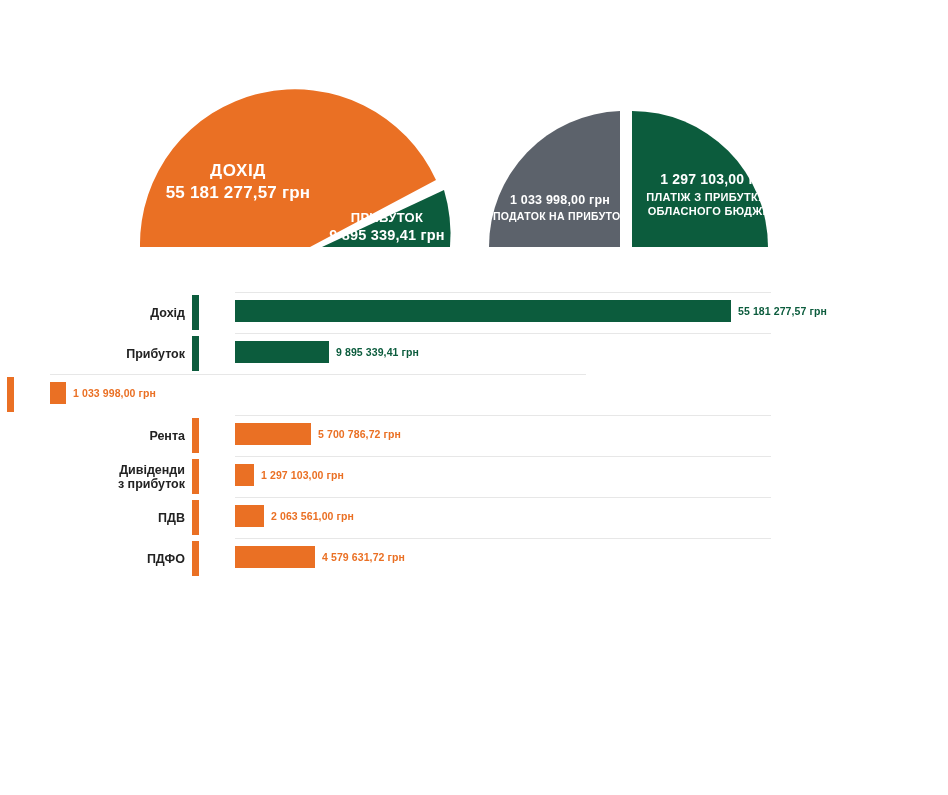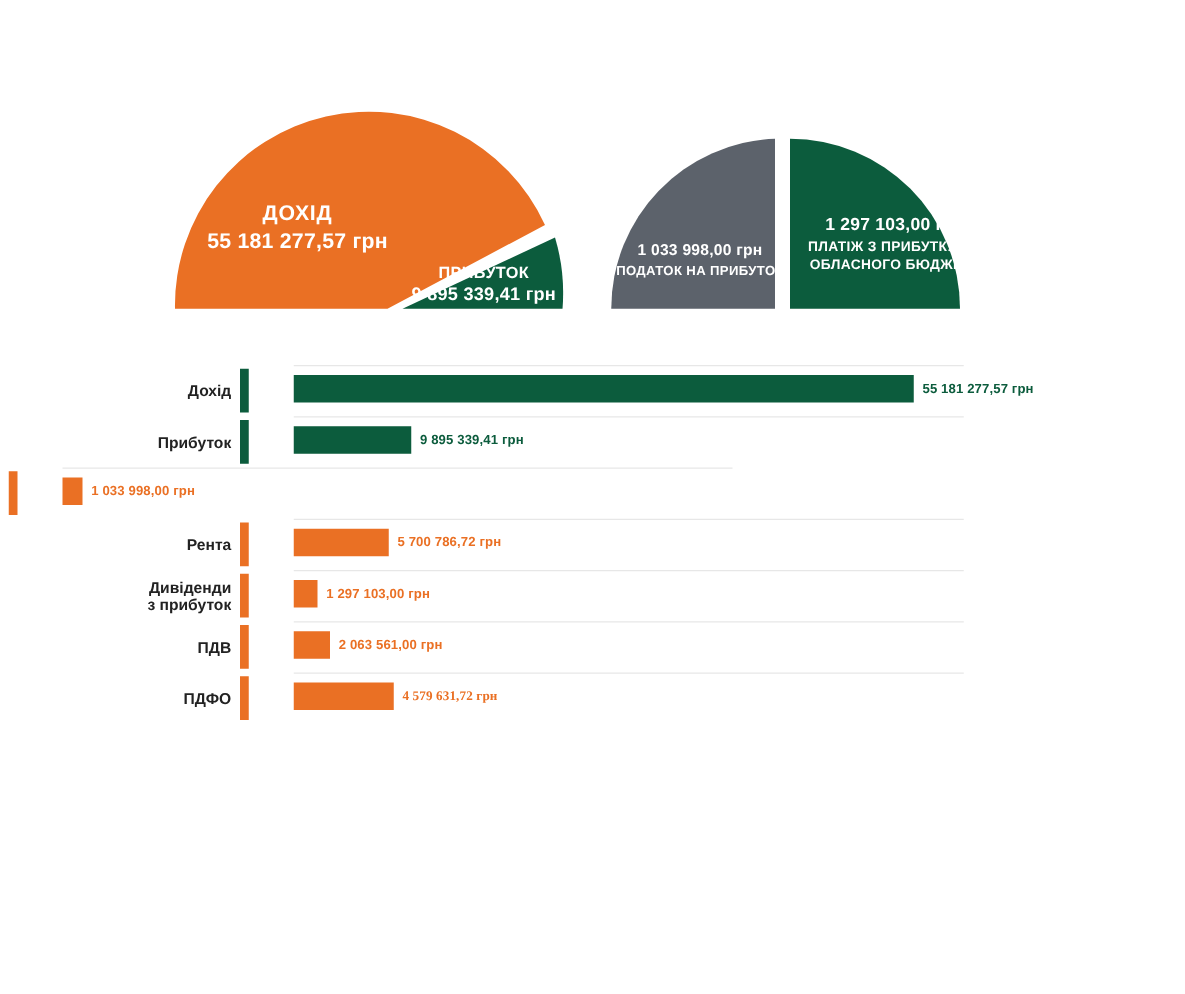--- a/index.html
+++ b/index.html
@@ -205,17 +205,17 @@
         </div>
       </div>
     </div>
     <div class="bar-row">
       <div class="row-label">ПДФО</div>
       <div class="row-tick" style="background: rgb(234, 112, 36);"></div>
       <div class="row-track">
         <div class="row-sep" style="background: rgb(231, 231, 231);"></div>
         <div class="bar-wrap">
           <div class="bar-fill" style="background: rgb(234, 112, 36); width: 80px;"></div>
-          <div class="bar-value" style="color: rgb(234, 112, 36); font-family: Liberation Serif, serif;">4 579 631,72 грн</div>
+          <div class="bar-value" style="color: rgb(234, 112, 36);">4 579 631,72 грн</div>
         </div>
       </div>
     </div>
   </div>
 
 </body></html>

